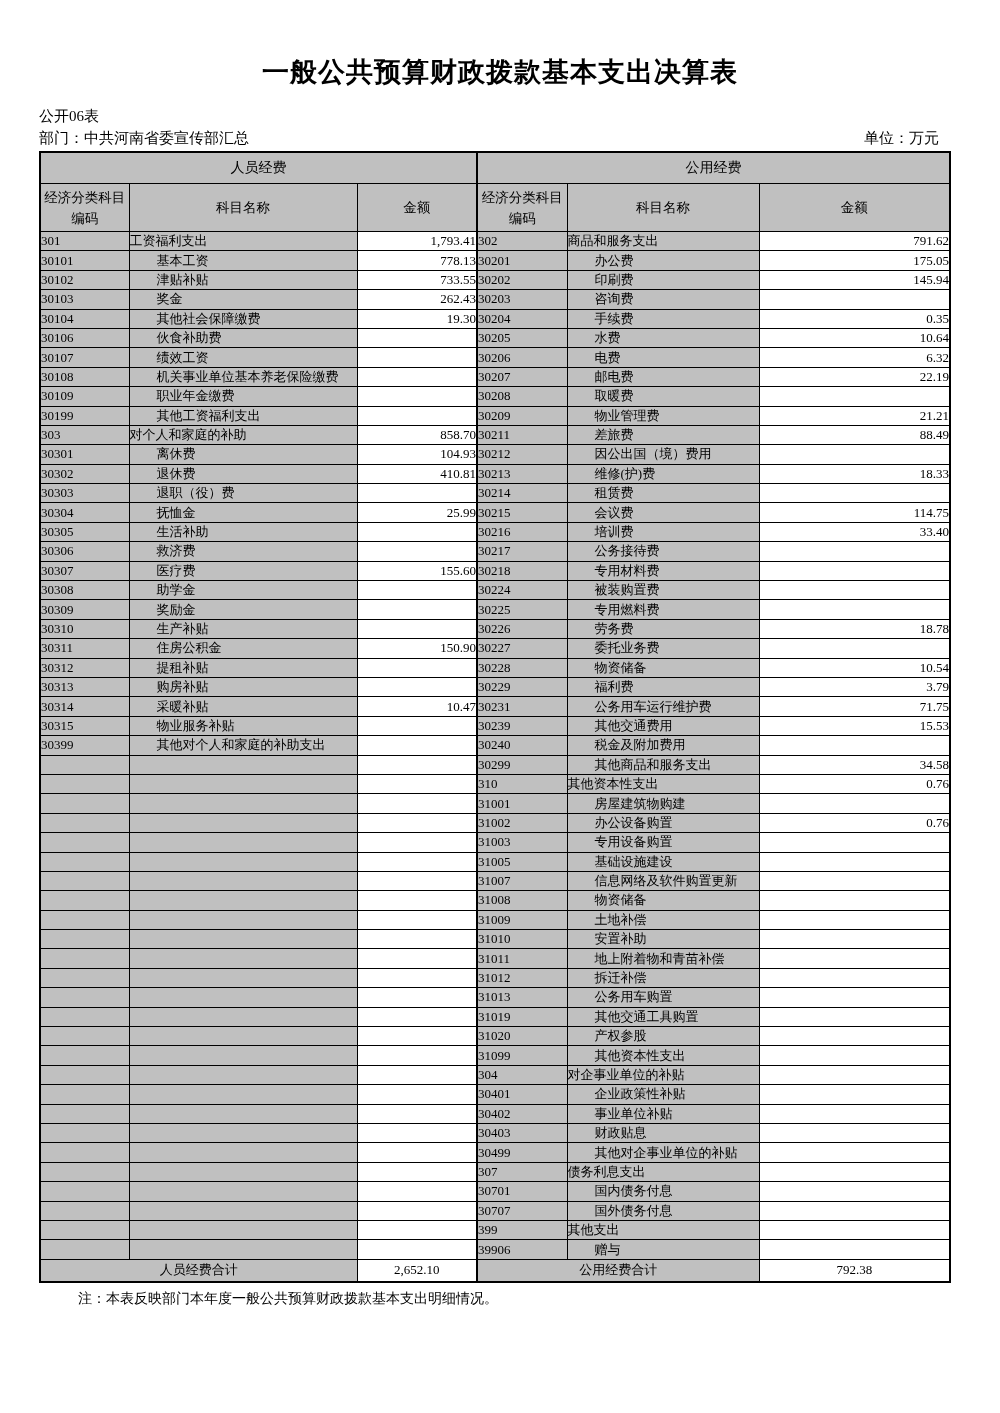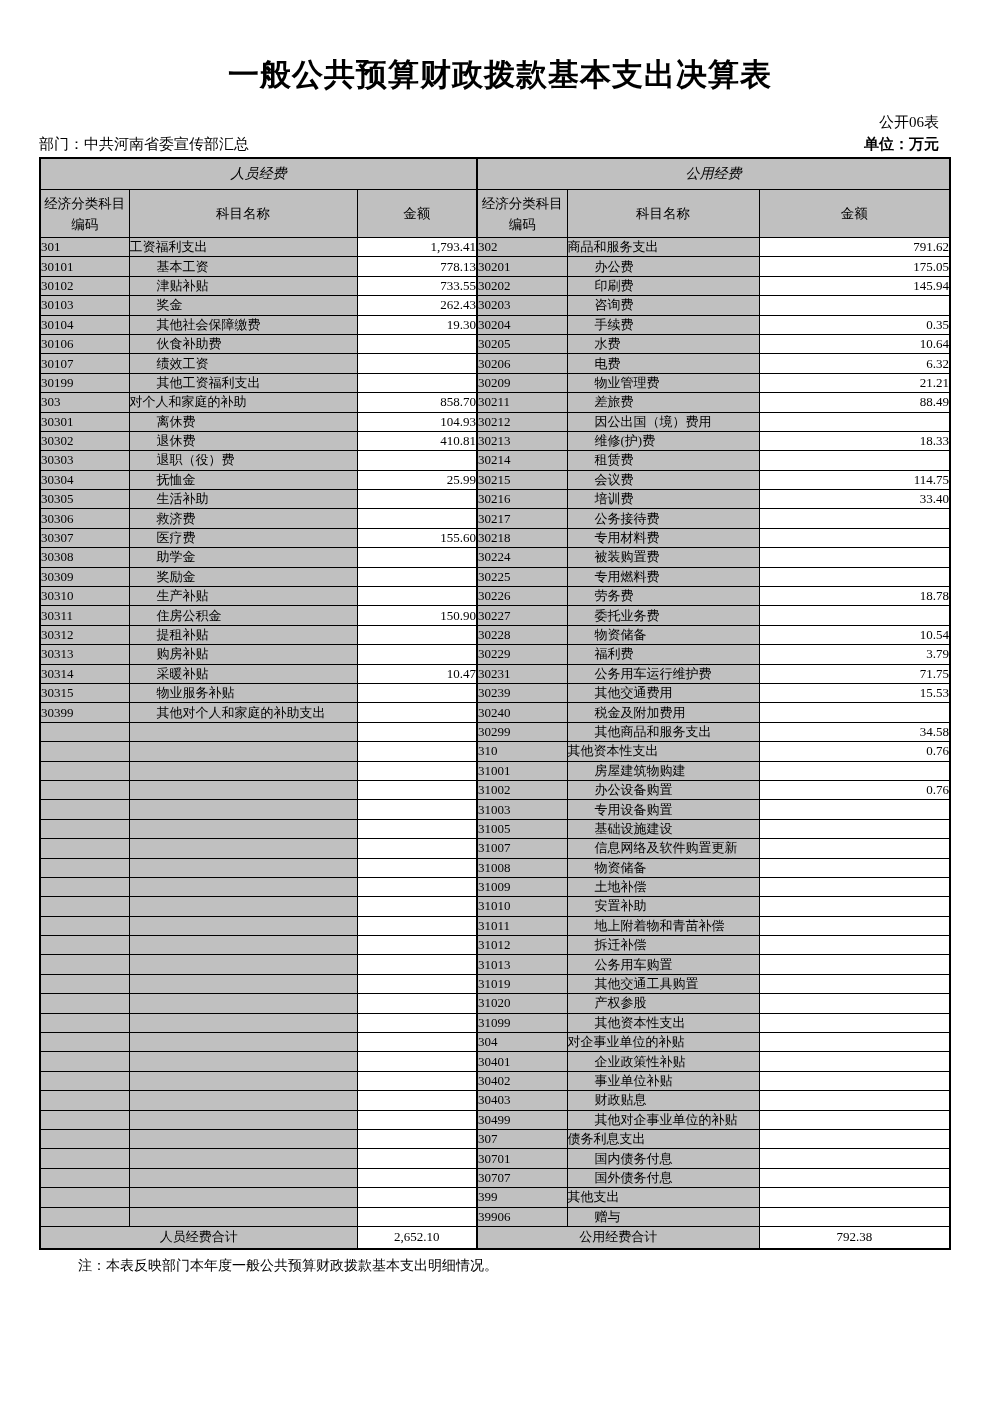--- a/index.html
+++ b/index.html
@@ -8,58 +8,57 @@
     font-family:"Liberation Serif","DejaVu Serif",serif;
     color:#000;
     position:relative;
   }
   .page { width:1000px; height:1413px; overflow:hidden; }
 
   .title {
     margin:0;
     padding-top:54px;
     text-align:center;
-    font-size:31px;
+    font-size:27px;
     font-weight:bold;
     letter-spacing:1px;
   }
   .sheet { width:910px; margin-left:39px; }
   .form-label {
     margin-top:17px;
-    text-align:right;
     font-size:15px;
     padding-right:10px;
   }
   .meta-row {
     display:flex;
     justify-content:space-between;
     font-size:15px;
     margin-top:3px;
     margin-bottom:3px;
   }
-  .meta-row .unit { padding-right:10px;font-weight:bold; }
+  .meta-row .unit { padding-right:10px; }
 
   table.budget {
     border-collapse:collapse;
     table-layout:fixed;
     width:910px;
     border:2px solid #000;
   }
   table.budget th, table.budget td {
     border:1px solid #000;
     font-size:13px;
     font-weight:normal;
     padding:0;
     overflow:hidden;
     white-space:nowrap;
     vertical-align:middle;
   }
   .gray { background:var(--gray,#c0c0c0); }
 
-  tr.group-header th { height:30px; font-size:14px; text-align:center;font-style:italic; }
+  tr.group-header th { height:30px; font-size:14px; text-align:center; }
   tr.col-header th {
     height:47px;
     font-size:13.5px;
     text-align:center;
     white-space:pre-line;
     line-height:21px;
   }
   .divider { border-left-width:2px !important; }
 
   tr.data-row td { height:18.4px; }
@@ -169,20 +168,36 @@
           </tr>
           <tr class="data-row">
             <td class="code gray">30107</td>
             <td class="name gray sub">绩效工资</td>
             <td class="amount"></td>
             <td class="code gray divider">30206</td>
             <td class="name gray sub">电费</td>
             <td class="amount">6.32</td>
           </tr>
           <tr class="data-row">
+            <td class="code gray">30108</td>
+            <td class="name gray sub">机关事业单位基本养老保险缴费</td>
+            <td class="amount"></td>
+            <td class="code gray divider">30207</td>
+            <td class="name gray sub">邮电费</td>
+            <td class="amount">22.19</td>
+          </tr>
+          <tr class="data-row">
+            <td class="code gray">30109</td>
+            <td class="name gray sub">职业年金缴费</td>
+            <td class="amount"></td>
+            <td class="code gray divider">30208</td>
+            <td class="name gray sub">取暖费</td>
+            <td class="amount"></td>
+          </tr>
+          <tr class="data-row">
             <td class="code gray">30199</td>
             <td class="name gray sub">其他工资福利支出</td>
             <td class="amount"></td>
             <td class="code gray divider">30209</td>
             <td class="name gray sub">物业管理费</td>
             <td class="amount">21.21</td>
           </tr>
           <tr class="data-row">
             <td class="code gray bold">303</td>
             <td class="name gray bold">对个人和家庭的补助</td>

